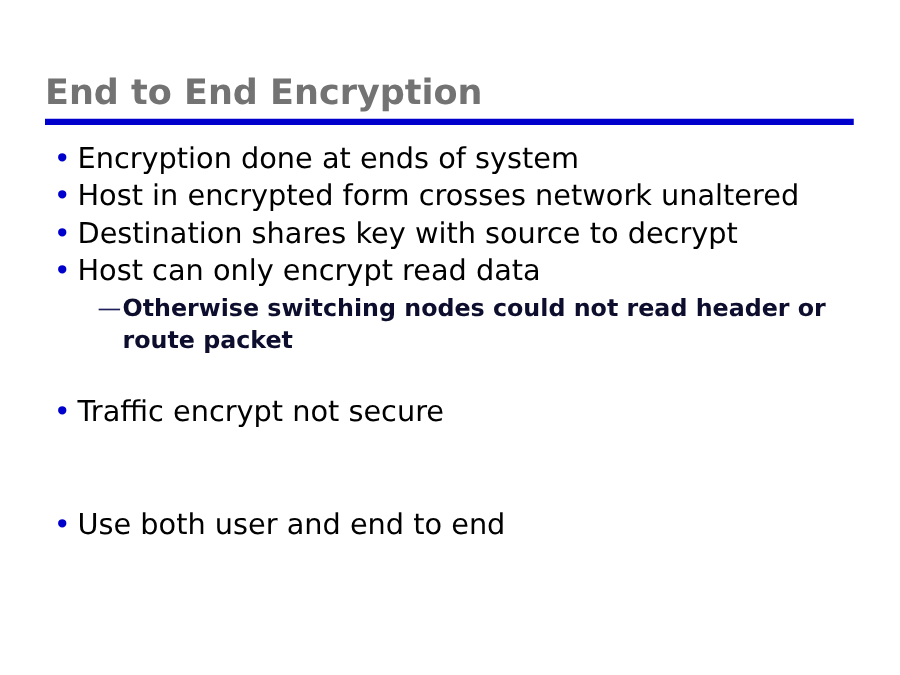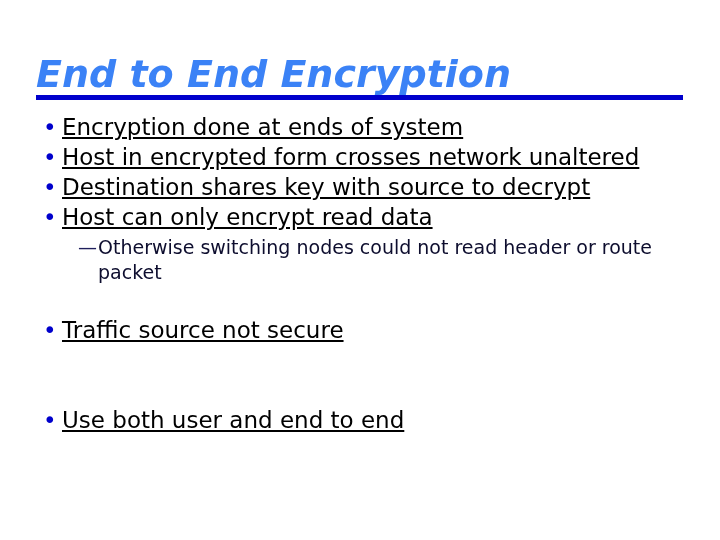--- a/index.html
+++ b/index.html
@@ -23,27 +23,26 @@
 
   
   .title-block {
     position: absolute;
     left: 36px;
     top: 57px;
     width: 648px;
   }
   .slide-title {
     font-family: "DejaVu Sans", sans-serif;
-    font-size: 38px;
+    font-size: 28px;
     font-weight: bold;
-    color: #3b82f6;
+    color: #737373;
     line-height: 34px;
     letter-spacing: 0px;
     white-space: nowrap;
-    font-style: italic;
   }
   .title-rule {
     position: absolute;
     left: 36px;
     top: 95px;
     width: 647px;
     height: 5px;
     background: #0000cc;
   }
 
@@ -69,21 +68,20 @@
     color: #0000cc;
     font-size: 23px;
     line-height: 30px;
     text-align: left;
     padding-left: 7px;
     box-sizing: border-box;
   }
   .bullet-text {
     flex: 1 1 auto;
     padding-left: 2px;
-    text-decoration: underline;
   }
 
   
   .blank-line {
     height: 30px;
   }
 
   
   .subbullet-row {
     display: flex;
@@ -98,20 +96,21 @@
   .subbullet-mark {
     flex: 0 0 auto;
     color: #1f1f5c;
     font-size: 19px;
     line-height: 25px;
   }
   .subbullet-text {
     flex: 1 1 auto;
     padding-left: 1px;
     max-width: 570px;
+    font-weight: bold;
   }
 </style>
 </head>
 <body>
 
 <div class="slide">
 
   <div class="title-block">
     <div class="slide-title">End to End Encryption</div>
   </div>
@@ -141,21 +140,21 @@
 
     <div class="subbullet-row">
       <span class="subbullet-mark">—</span>
       <span class="subbullet-text">Otherwise switching nodes could not read header or route packet</span>
     </div>
 
     <div class="blank-line"></div>
 
     <div class="bullet-row">
       <span class="bullet-mark">•</span>
-      <span class="bullet-text">Traffic source not secure</span>
+      <span class="bullet-text">Traffic encrypt not secure</span>
     </div>
 
     <div class="blank-line"></div>
     <div class="blank-line"></div>
 
     <div class="bullet-row">
       <span class="bullet-mark">•</span>
       <span class="bullet-text">Use both user and end to end</span>
     </div>
 

